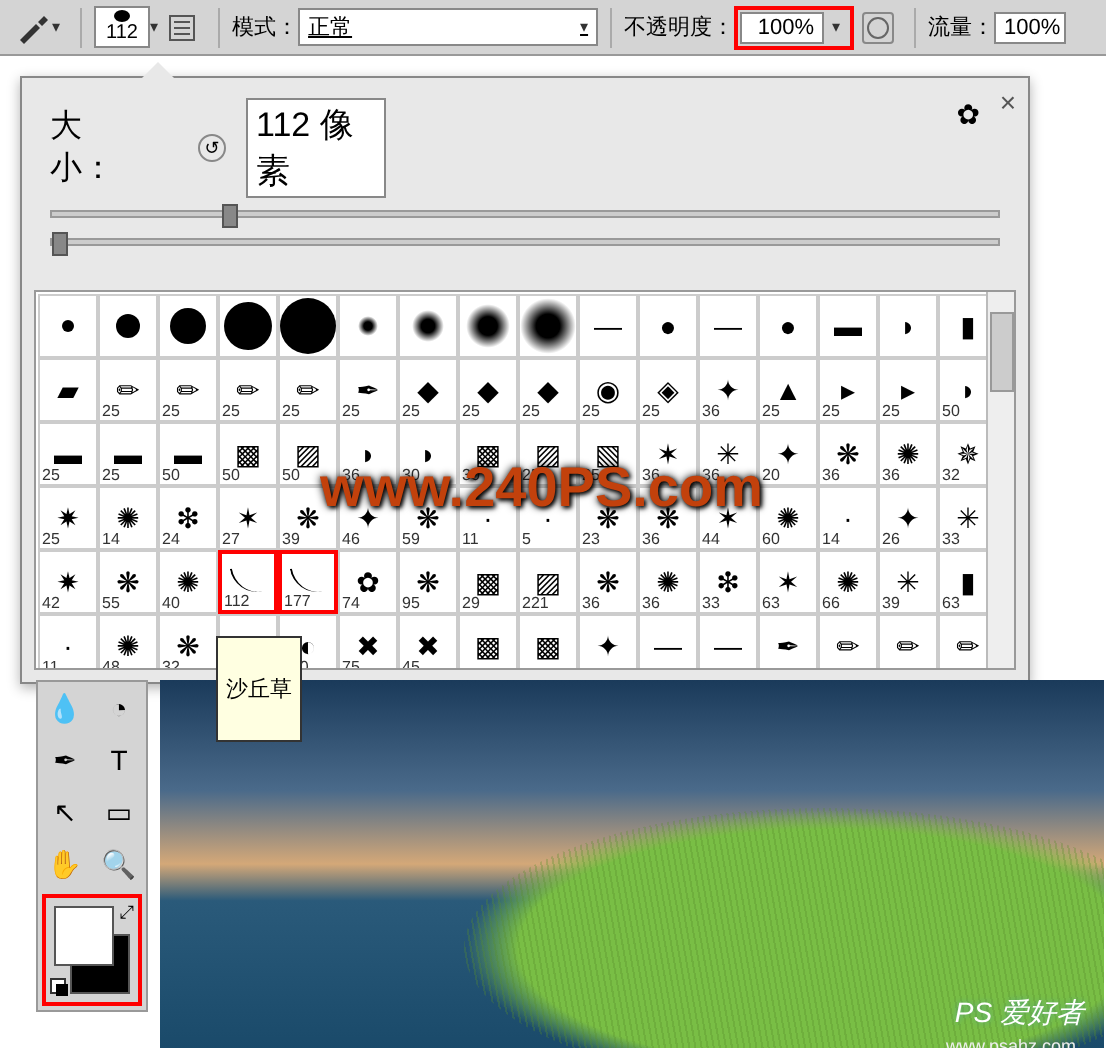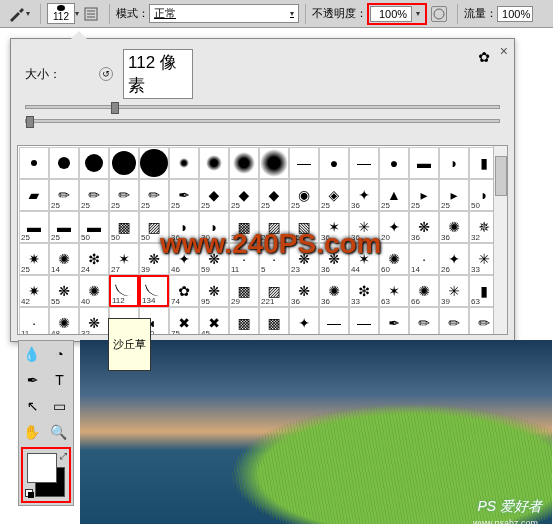--- a/index.html
+++ b/index.html
@@ -15,21 +15,21 @@
 .opacity-box { border: 2px solid #ff0000; padding: 1px; display: flex; align-items: center; }
 .opacity-input { background: #fff; border: 1px solid #888; padding: 1px 4px; font-size: 11px; width: 42px; text-align: right; }
 .flow-input { background: #fff; border: 1px solid #888; padding: 1px 4px; font-size: 11px; width: 36px; text-align: right; }
 .pressure-icon { width: 16px; height: 16px; border: 1px solid #888; border-radius: 2px; margin: 0 4px; }
 
 .brush-panel { position: absolute; left: 10px; top: 38px; width: 505px; background: #e8e8e8; border: 1px solid #888; box-shadow: 0 2px 6px rgba(0,0,0,.3); }
 .panel-pointer { position: absolute; top: -8px; left: 60px; width: 0; height: 0; border-left: 8px solid transparent; border-right: 8px solid transparent; border-bottom: 8px solid #e8e8e8; }
 .panel-close { position: absolute; top: 4px; right: 6px; font-size: 14px; color: #555; cursor: pointer; }
 .panel-top { padding: 10px 14px 6px; }
 .ctrl-row { display: flex; align-items: center; margin-bottom: 6px; gap: 10px; }
-.ctrl-label { font-size: 12px; width: 44px; }
+.ctrl-label { font-size: 16px; width: 44px; }
 .ctrl-input { background: #fff; border: 1px solid #888; padding: 1px 4px; font-size: 17px; width: 70px; }
 .reset-icon { width: 14px; height: 14px; border: 1px solid #888; border-radius: 50%; font-size: 9px; display: flex; align-items: center; justify-content: center; margin-left: 20px; }
 .slider { width: 100%; height: 4px; background: #ccc; border: 1px solid #999; position: relative; margin-bottom: 10px; }
 .slider .thumb { position: absolute; top: -4px; width: 8px; height: 12px; background: #888; border: 1px solid #555; }
 .hardness-box { width: 70px; height: 18px; background: #fff; border: 1px solid #999; margin-left: 92px; }
 .panel-gear { position: absolute; top: 10px; right: 24px; font-size: 14px; }
 
 .brush-grid-wrap { background: #fff; border: 1px solid #999; margin: 6px; height: 190px; overflow: hidden; position: relative; }
 .brush-grid { display: grid; grid-template-columns: repeat(16, 30px); grid-auto-rows: 32px; gap: 0; padding: 1px; }
 .brush-cell { border: 1px solid #ccc; display: flex; flex-direction: column; align-items: center; justify-content: center; position: relative; background: #fff; }
@@ -377,21 +377,21 @@
         <div class="brush-cell">
           <span class="glyph">✺</span>
           <span class="lbl">40</span>
         </div>
         <div class="brush-cell sel">
           <span class="grass-stroke"></span>
           <span class="lbl">112</span>
         </div>
         <div class="brush-cell sel2">
           <span class="grass-stroke"></span>
-          <span class="lbl">134</span>
+          <span class="lbl">177</span>
         </div>
         <div class="brush-cell">
           <span class="glyph">✿</span>
           <span class="lbl">74</span>
         </div>
         <div class="brush-cell">
           <span class="glyph">❋</span>
           <span class="lbl">95</span>
         </div>
         <div class="brush-cell">

